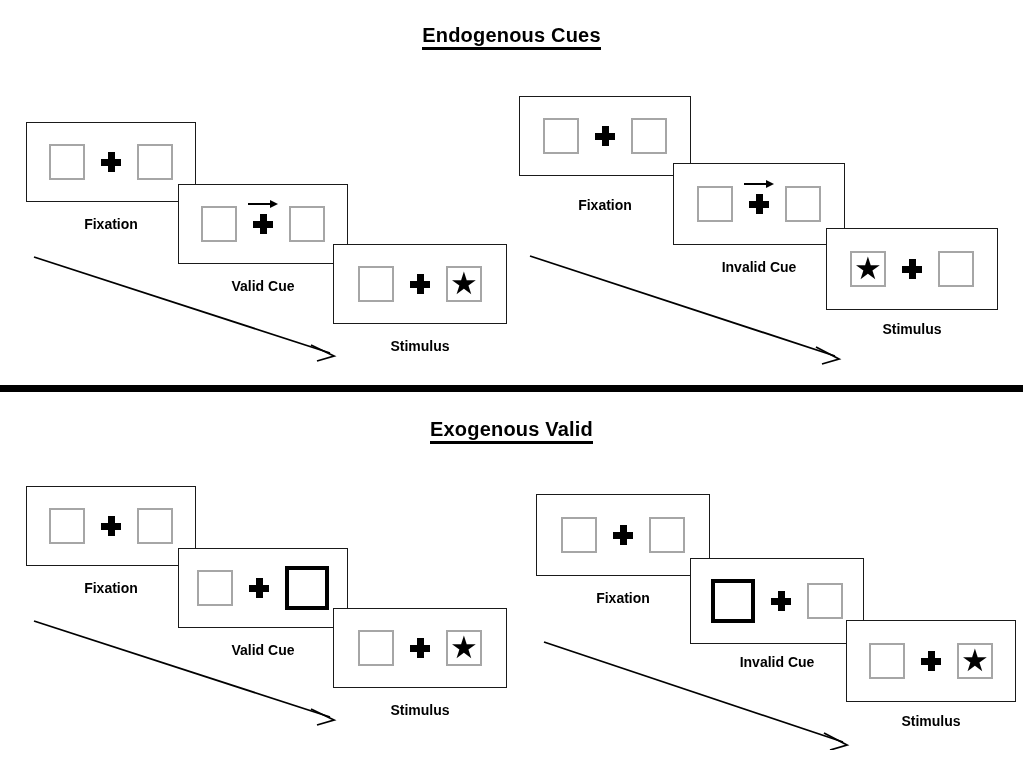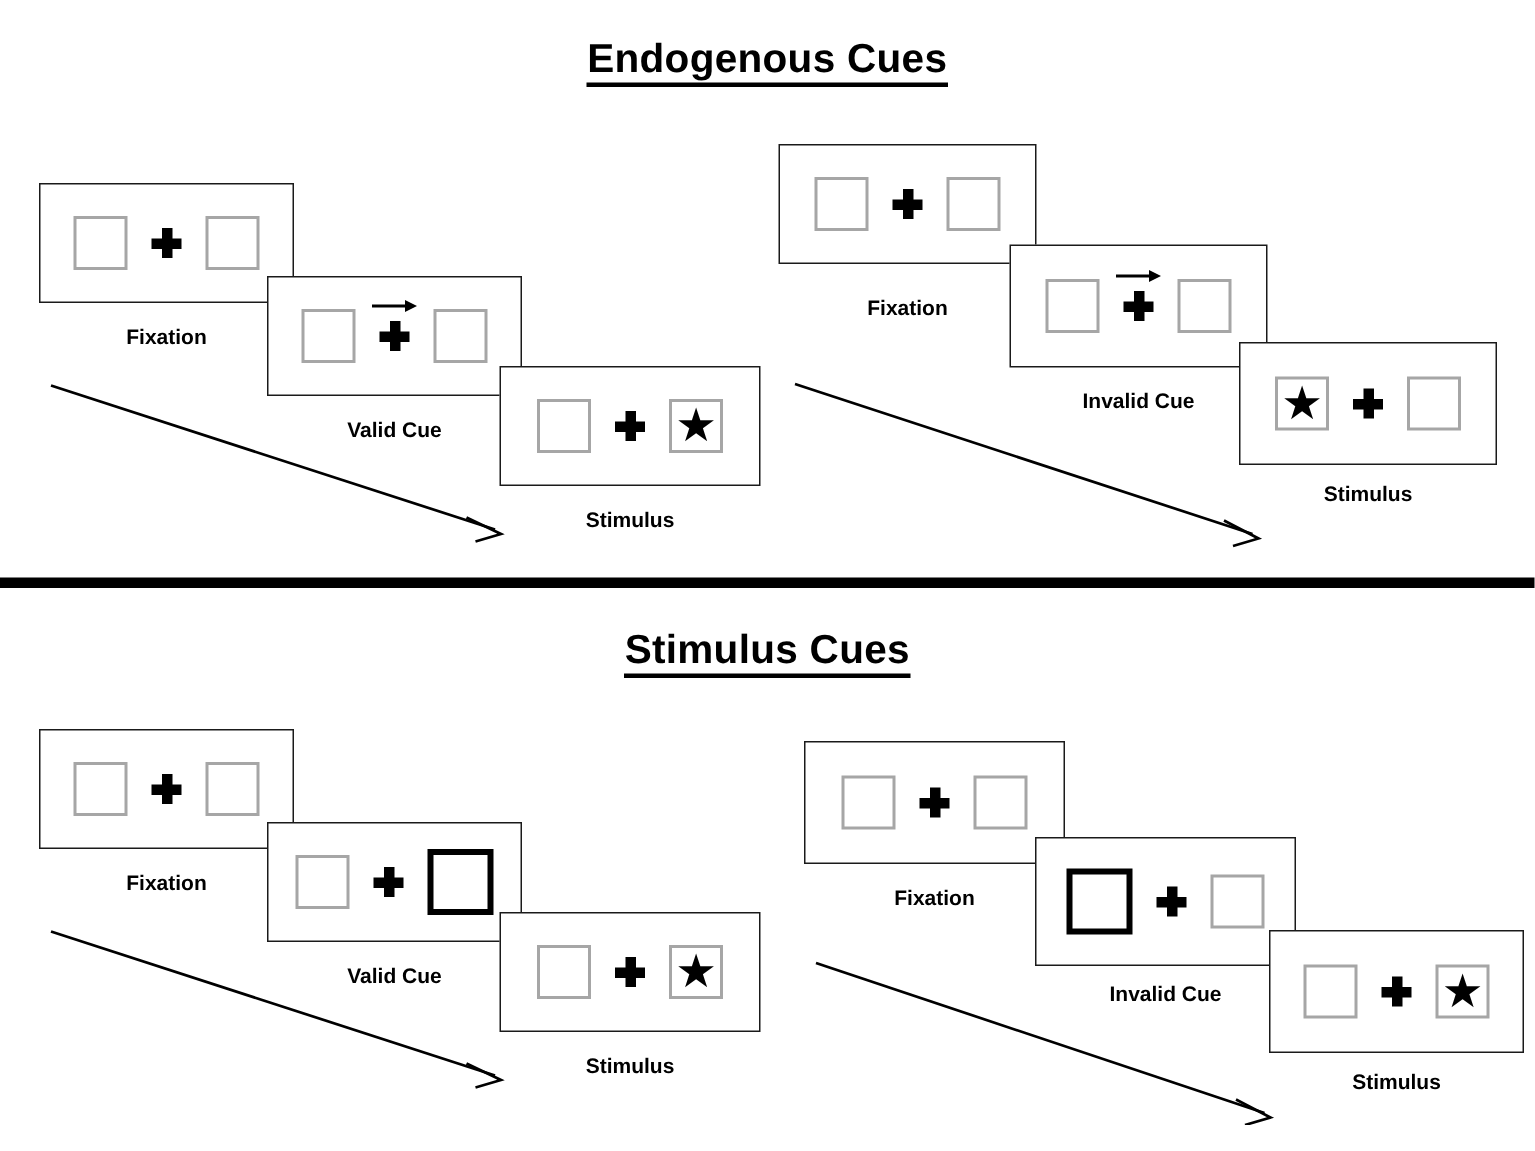--- a/index.html
+++ b/index.html
@@ -11,21 +11,21 @@
     position:relative;
     overflow:hidden;
   }
   .stage{position:absolute;left:0;top:0;width:1023px;height:767px;}
 
   
   .section-title{
     position:absolute;
     width:100%;
     text-align:center;
-    font-size:27px;
+    font-size:20px;
     font-weight:bold;
     letter-spacing:.2px;
   }
   .section-title span{
     border-bottom:3px solid #000;
     padding-bottom:1px;
   }
 
   
   .divider{
@@ -194,21 +194,21 @@
   <div class="plabel" style="left:826px;top:321px;width:172px;">Stimulus</div>
 
   <svg class="timearrow" style="left:500px;top:228px;width:370px;height:140px;">
     <line x1="30" y1="28" x2="335" y2="128" stroke="#000" stroke-width="1.8"></line>
     <polyline points="316,119 339,131 322,136" fill="none" stroke="#000" stroke-width="1.8"></polyline>
   </svg>
 
   <div class="divider" style="top:385px;"></div>
 
   <div class="section-title" style="top:418px;">
-    <span>Stimulus Cues</span>
+    <span>Exogenous Valid</span>
   </div>
 
   <div class="panel" style="left:26px;top:486px;width:170px;height:80px;">
     <div class="row">
       <div class="box"></div>
       <div class="cross"></div>
       <div class="box"></div>
     </div>
   </div>
   <div class="plabel" style="left:26px;top:580px;width:170px;">Fixation</div>

